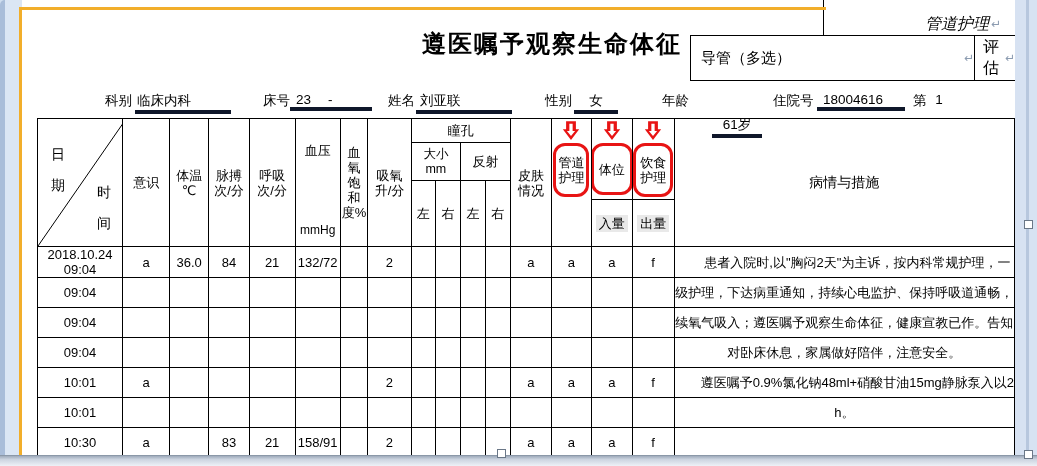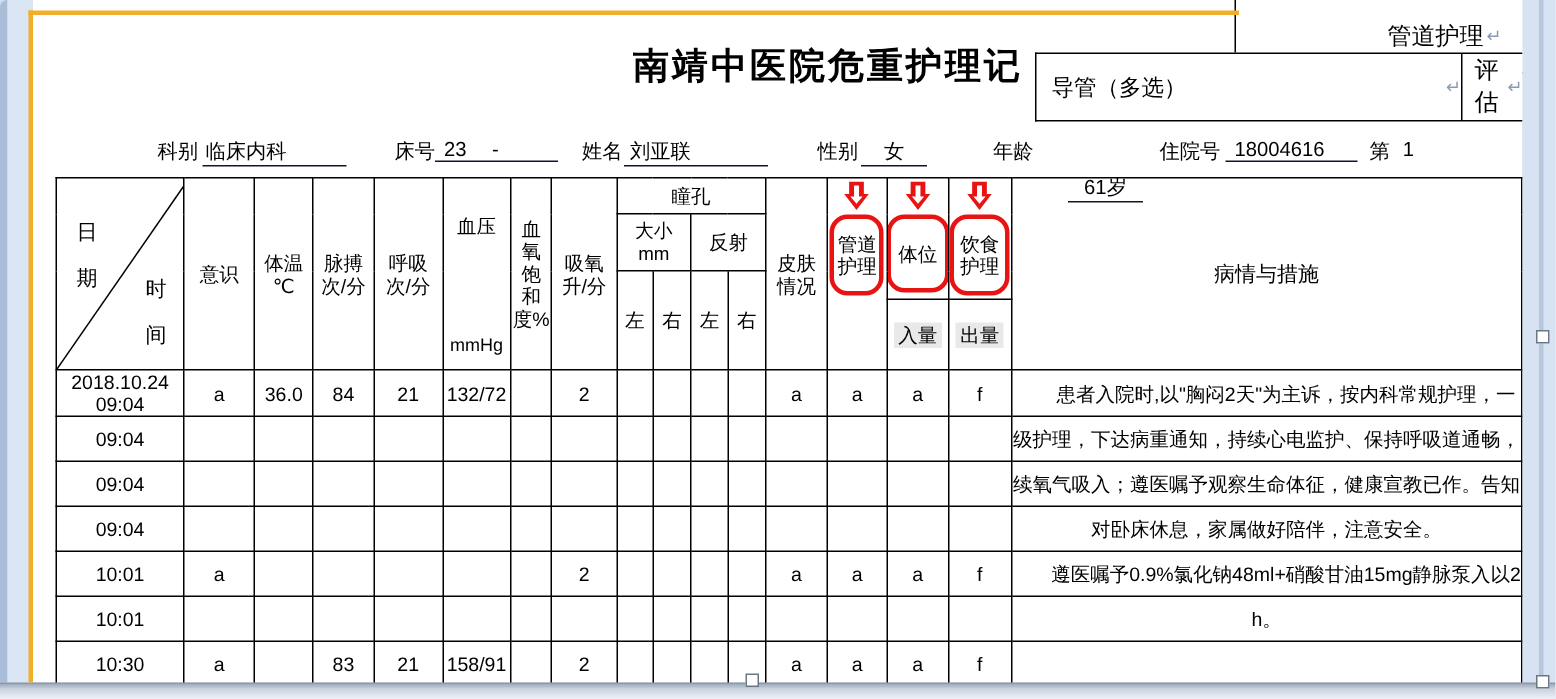--- a/index.html
+++ b/index.html
@@ -14,30 +14,30 @@
   .orange-h{position:absolute;left:19px;top:7px;width:807px;height:3px;background:var(--orange,#f2ae2a);z-index:6;}
   .bottom-bar{position:absolute;left:0;top:455px;width:1037px;height:11px;
     background:linear-gradient(#9fabbb,#ccd4e0 35%,#eef1f7);border-top:1px solid #8b98a8;box-sizing:border-box;}
   .handle{position:absolute;width:7px;height:7px;background:#fff;border:1px solid #6a7787;z-index:9;}
 
   .doc-title{position:absolute;left:400px;top:28px;font-size:24px;font-weight:bold;
     letter-spacing:2px;z-index:1;white-space:nowrap;font-family:"Liberation Serif","DejaVu Serif",serif;}
 
   .boxA{position:absolute;left:801px;top:0;width:192px;height:49px;background:#fff;z-index:2;
     border-left:1px solid #000;border-bottom:1px solid #000;box-sizing:border-box;
-    display:flex;align-items:center;justify-content:flex-end;padding-right:14px;font-size:16px;}
+    display:flex;align-items:center;justify-content:flex-end;padding-right:14px;font-size:16px;font-style:italic;}
   .boxB{position:absolute;left:668px;top:35px;width:325px;height:46px;background:#fff;z-index:2;
     border:1px solid #000;border-right:none;box-sizing:border-box;display:flex;font-size:15px;}
   .boxB .cellL{flex:0 0 283px;display:flex;align-items:center;padding-left:10px;box-sizing:border-box;justify-content:space-between;}
   .boxB .cellR{flex:1;border-left:1px solid #000;display:flex;align-items:center;padding-left:8px;box-sizing:border-box;font-size:16px;}
   .ret{color:#8b9bb0;font-size:12px;margin-left:2px;}
 
   .info{position:absolute;left:0;top:90px;width:922px;height:24px;font-size:13.5px;z-index:1;}
   .info span{position:absolute;top:2px;white-space:nowrap;}
-  .u{border-bottom:1px solid #0f172a;display:inline-block;box-sizing:border-box;}
+  .u{border-bottom:4px solid #0f172a;display:inline-block;box-sizing:border-box;}
   .lab-dept{left:83px;}  .val-dept{left:113px;width:96px;padding-left:2px;}
   .lab-bed{left:241px;}  .val-bed{left:268px;width:82px;padding-left:6px;} .bed-dash{left:306px;}
   .lab-name{left:366px;} .val-name{left:394px;width:96px;padding-left:4px;}
   .lab-sex{left:523px;}  .val-sex{left:552px;width:44px;text-align:center;}
   .lab-age{left:640px;font-family:Liberation Mono, monospace;}  .val-age{left:690px;width:50px;text-align:center;margin-top:24px;}
   .lab-adm{left:751px;}  .val-adm{left:795px;width:88px;padding-left:6px;}
   .lab-page{left:891px;} .val-page{left:906px;width:22px;text-align:center;}
 
   table.rec{position:absolute;left:15px;top:118px;border-collapse:collapse;table-layout:fixed;z-index:1;}
   table.rec td{border:1px solid #000;padding:0;vertical-align:middle;text-align:center;
@@ -66,21 +66,21 @@
   td.bc16{text-align:left;padding-left:3px;font-size:14px;white-space:pre;}
 </style>
 </head>
 <body>
 
 <div class="screen">
   <div class="left-dark"></div>
   <div class="left-light"></div>
 
   <div class="page">
-    <div class="doc-title">南靖中医院危重护理记</div>
+    <div class="doc-title">遵医嘱予观察生命体征</div>
 
     <div class="boxA">
       <span>管道护理</span>
         <span class="ret">↵</span>
     </div>
     <div class="boxB">
       <div class="cellL">
         <span>导管（多选）</span>
           <span class="ret">↵</span>
       </div>

